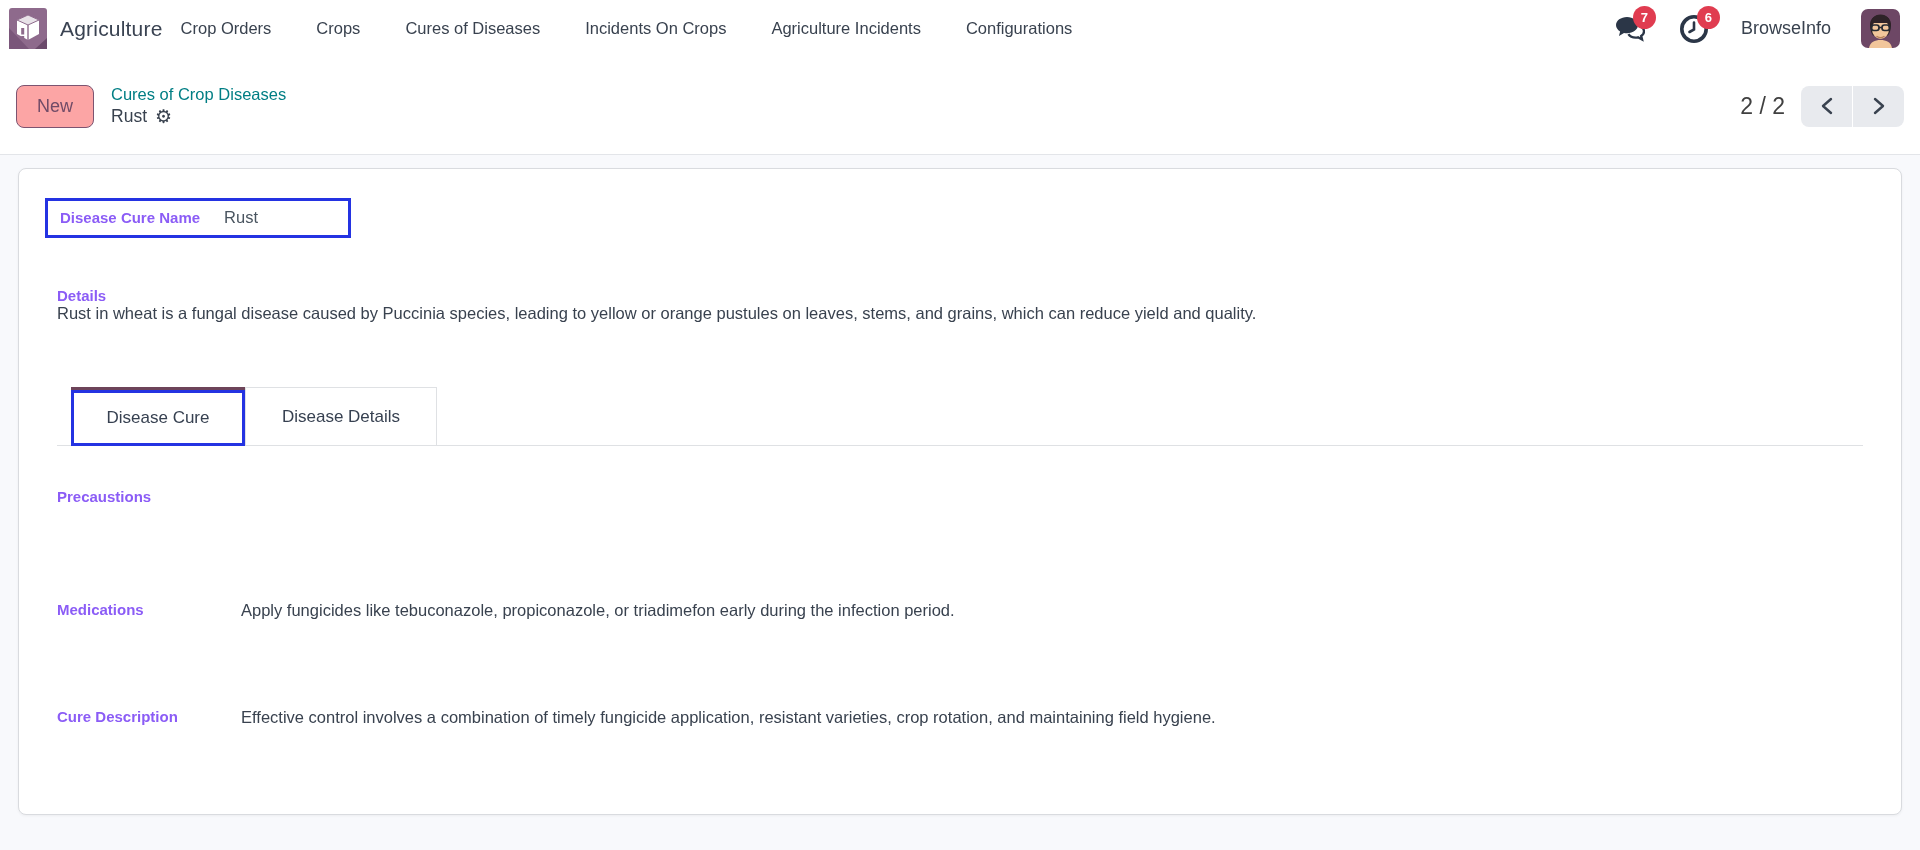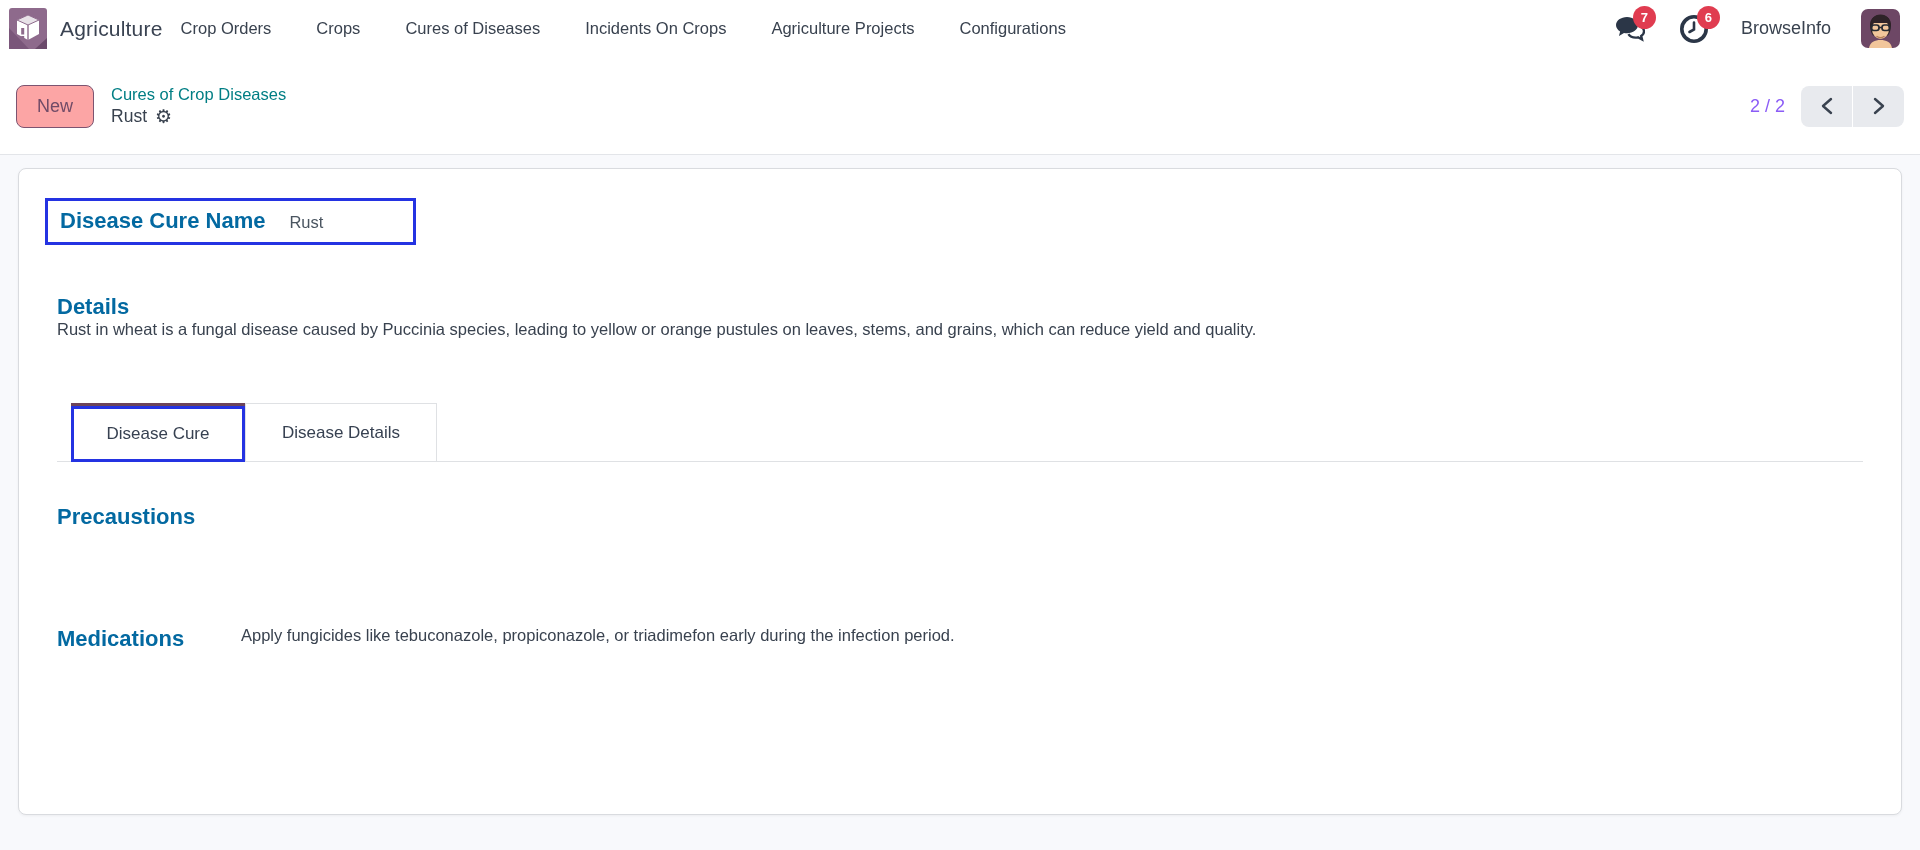--- a/index.html
+++ b/index.html
@@ -22,36 +22,36 @@
   
   .control-panel { background:#fff; border-bottom:1px solid #e3e5e9; padding:15px 16px 14px 16px;
     display:flex; align-items:center; min-height:98px; }
   .btn-new { background:#fca5a5; border:1px solid #7c5471; color:#714B67; font-size:18px;
     padding:10px 20px; border-radius:8px; cursor:pointer; font-family:inherit; }
   .crumbs { margin-left:17px; display:flex; flex-direction:column; gap:2px; }
   .crumb-parent { color:#017e84; font-size:16.5px; cursor:pointer; }
   .crumb-current { color:#39424f; font-size:17.5px; display:flex; align-items:center; gap:8px; }
   .gear { font-size:19px; color:#39424f; cursor:pointer; line-height:1; }
   .cp-right { margin-left:auto; display:flex; align-items:center; }
-  .pager-text { font-size:18px; color:#8b5cf6; margin-right:16px;margin-left:36px; }
+  .pager-text { font-size:23px; color:#404040; margin-right:16px;margin-left:36px; }
   .pager-btns { display:flex; }
   .pager-btn { width:51px; height:41px; background:#e8eaee; border:none; display:flex; align-items:center;
     justify-content:center; cursor:pointer; }
   .pager-btn.prev { border-radius:8px 0 0 8px; margin-right:1px; }
   .pager-btn.next { border-radius:0 8px 8px 0; }
 
   
   .content { height:693px; background:#f8f9fc; padding-top:13px; }
   .sheet { margin:0 18px; height:647px; background:#fff; border:1px solid #d9dbdf; border-radius:8px;
     box-shadow:0 1px 3px rgba(0,0,0,.05); padding:29px 38px 0 38px; position:relative; }
 
   .ann-box { border:3px solid #2433e2; }
 
   .name-row { display:inline-flex; align-items:baseline; gap:24px; padding:7px 90px 8px 12px; margin-left:-12px; }
-  .field-label { font-size:22px; font-weight:bold; color:#0369a1; white-space:nowrap; }
+  .field-label { font-size:15px; font-weight:bold; color:#8b5cf6; white-space:nowrap; }
   .field-value { font-size:16.5px; color:#4a5560; }
 
   .details-row { margin-top:49px; display:flex;flex-direction:column; }
   .details-row .field-label { width:206px; flex:0 0 auto; }
   .details-row .field-value { color:#39424f; }
 
   
   .tab-strip { margin-top:64px; display:flex; align-items:stretch; height:59px; border-bottom:1px solid #dfe1e4; padding-left:2px; }
   .tab { font-size:17px; color:#374151; cursor:pointer; }
   .tab.inactive { width:192px; background:#fff; border:1px solid #dfe1e4; border-bottom:none;
@@ -85,21 +85,21 @@
       <rect x="12.2" y="20" width="3" height="6.5" fill="#8e6a8c"></rect>
       <rect x="12.2" y="28" width="3" height="2.6" fill="#8e6a8c"></rect>
     </svg>
   </div>
   <div class="app-name">Agriculture</div>
   <nav class="menu">
     <span class="menu-item">Crop Orders</span>
     <span class="menu-item">Crops</span>
     <span class="menu-item">Cures of Diseases</span>
     <span class="menu-item">Incidents On Crops</span>
-    <span class="menu-item">Agriculture Projects</span>
+    <span class="menu-item">Agriculture Incidents</span>
     <span class="menu-item">Configurations</span>
   </nav>
   <div class="topbar-right">
     <div class="icon-wrap">
       <svg width="30" height="26" viewBox="0 0 30 26">
         <path d="M12 1 C5.9 1 1 4.6 1 9.1 C1 11.7 2.6 14 5.1 15.5 L4 20 L9 17 C10 17.2 11 17.3 12 17.3 C18.1 17.3 23 13.6 23 9.1 C23 4.6 18.1 1 12 1 Z" fill="#2b3647"></path>
         <path d="M25 10 C27.8 11.4 29 13.4 29 15.5 C29 17.3 27.9 19 26.2 20.1 L27 23.5 L23 21.3 C22.3 21.5 21.5 21.6 20.7 21.6 C17.5 21.6 14.7 20.2 13.4 18.2" fill="none" stroke="#2b3647" stroke-width="2.4"></path>
       </svg>
       <span class="badge">7</span>
     </div>
@@ -180,16 +180,20 @@
     </div>
 
     <div class="notebook">
       <div class="nb-row r0">
         <span class="field-label">Precaustions</span>
       </div>
       <div class="nb-row r1">
         <span class="field-label">Medications</span>
         <span class="field-value">Apply fungicides like tebuconazole, propiconazole, or triadimefon early during the infection period.</span>
       </div>
+      <div class="nb-row r2">
+        <span class="field-label">Cure Description</span>
+        <span class="field-value">Effective control involves a combination of timely fungicide application, resistant varieties, crop rotation, and maintaining field hygiene.</span>
+      </div>
     </div>
 
   </div>
 </main>
 
 </body></html>

